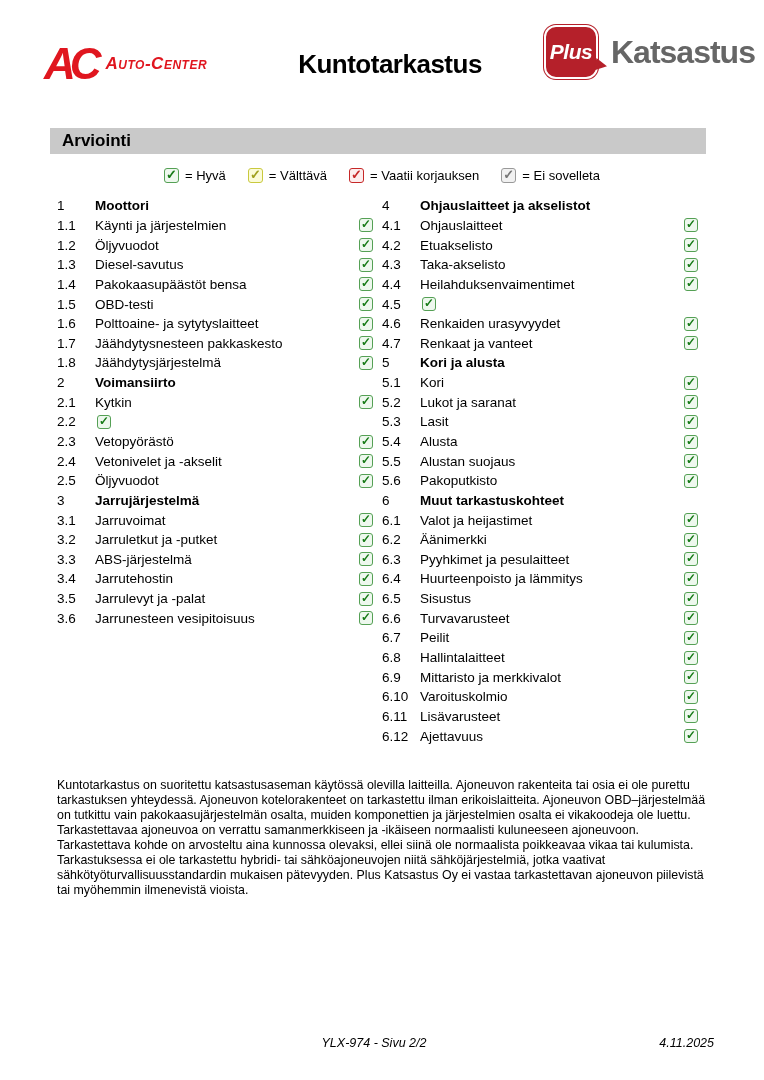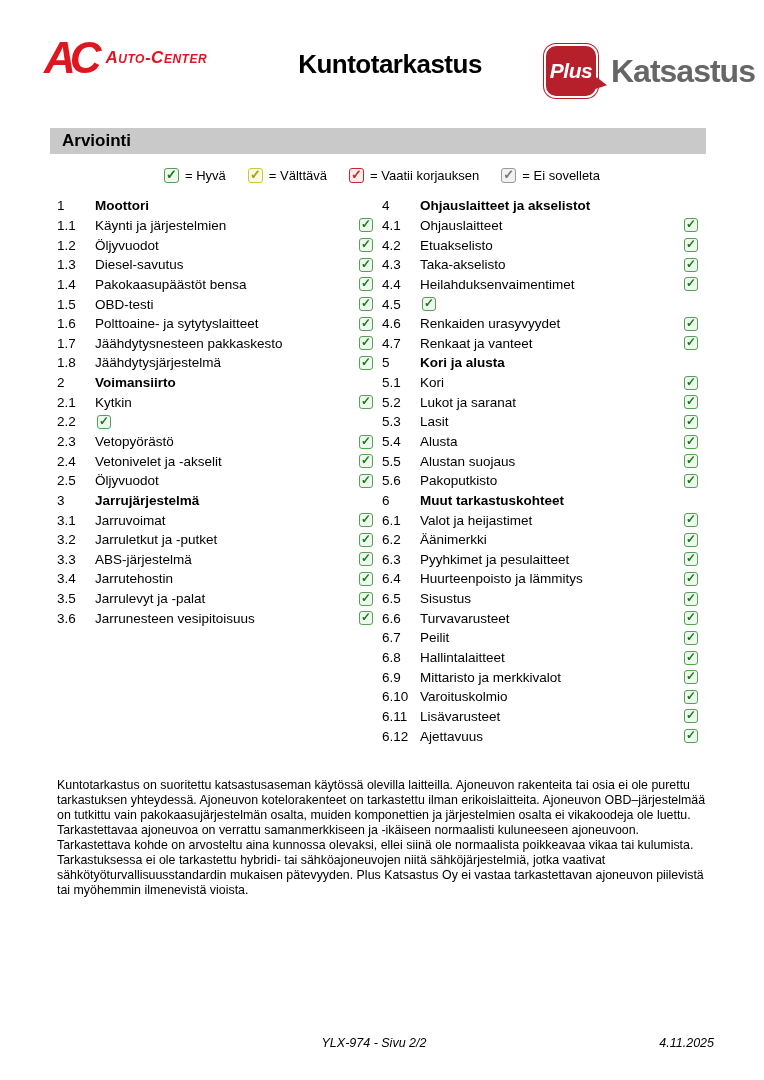--- a/index.html
+++ b/index.html
@@ -4,25 +4,25 @@
 <title>Kuntotarkastus</title>
 <style>
   html,body{margin:0;padding:0;}
   body{
     width:764px;height:1080px;background:#ffffff;
     font-family:"Liberation Sans",sans-serif;color:#000;
   }
   .page{position:relative;width:764px;height:1080px;overflow:hidden;background:#fff;}
 
   
-  .ac-logo{position:absolute;left:44px;top:36px;display:flex;align-items:center;color:#e0161f;}
+  .ac-logo{position:absolute;left:44px;top:42px;display:flex;align-items:center;color:#e0161f;}
   .ac-mono{font-size:44px;font-weight:bold;font-style:italic;letter-spacing:-6px;line-height:1;padding-right:10px;}
   .ac-name{font-size:17px;font-weight:bold;font-style:italic;font-variant:small-caps;letter-spacing:0.5px;}
   .doc-title{position:absolute;left:16px;right:0;top:49px;text-align:center;font-size:26px;font-weight:bold;letter-spacing:-0.5px;}
-  .plus-logo{position:absolute;left:544px;top:44px;display:flex;align-items:center;}
+  .plus-logo{position:absolute;left:544px;top:25px;display:flex;align-items:center;}
   .plus-badge{position:relative;width:54px;height:54px;background:#b5202a;border-radius:12px;
     display:flex;align-items:center;justify-content:center;box-shadow:inset 0 0 0 2px #fff, 0 0 0 1px #b5202a;}
   .plus-word{color:#fff;font-size:21px;font-weight:bold;font-style:italic;letter-spacing:-0.5px;}
   .plus-tail{position:absolute;right:-9px;bottom:7px;width:0;height:0;
     border-top:6px solid transparent;border-bottom:7px solid transparent;border-left:12px solid #b5202a;transform:rotate(12deg);}
   .katsastus-word{font-size:32px;font-weight:bold;color:#666;margin-left:13px;letter-spacing:-1px;}
 
   
   .section-bar{position:absolute;left:50px;top:128px;width:656px;height:26px;background:#c9c9c9;
     font-size:17px;font-weight:bold;line-height:26px;padding-left:12px;box-sizing:border-box;}

